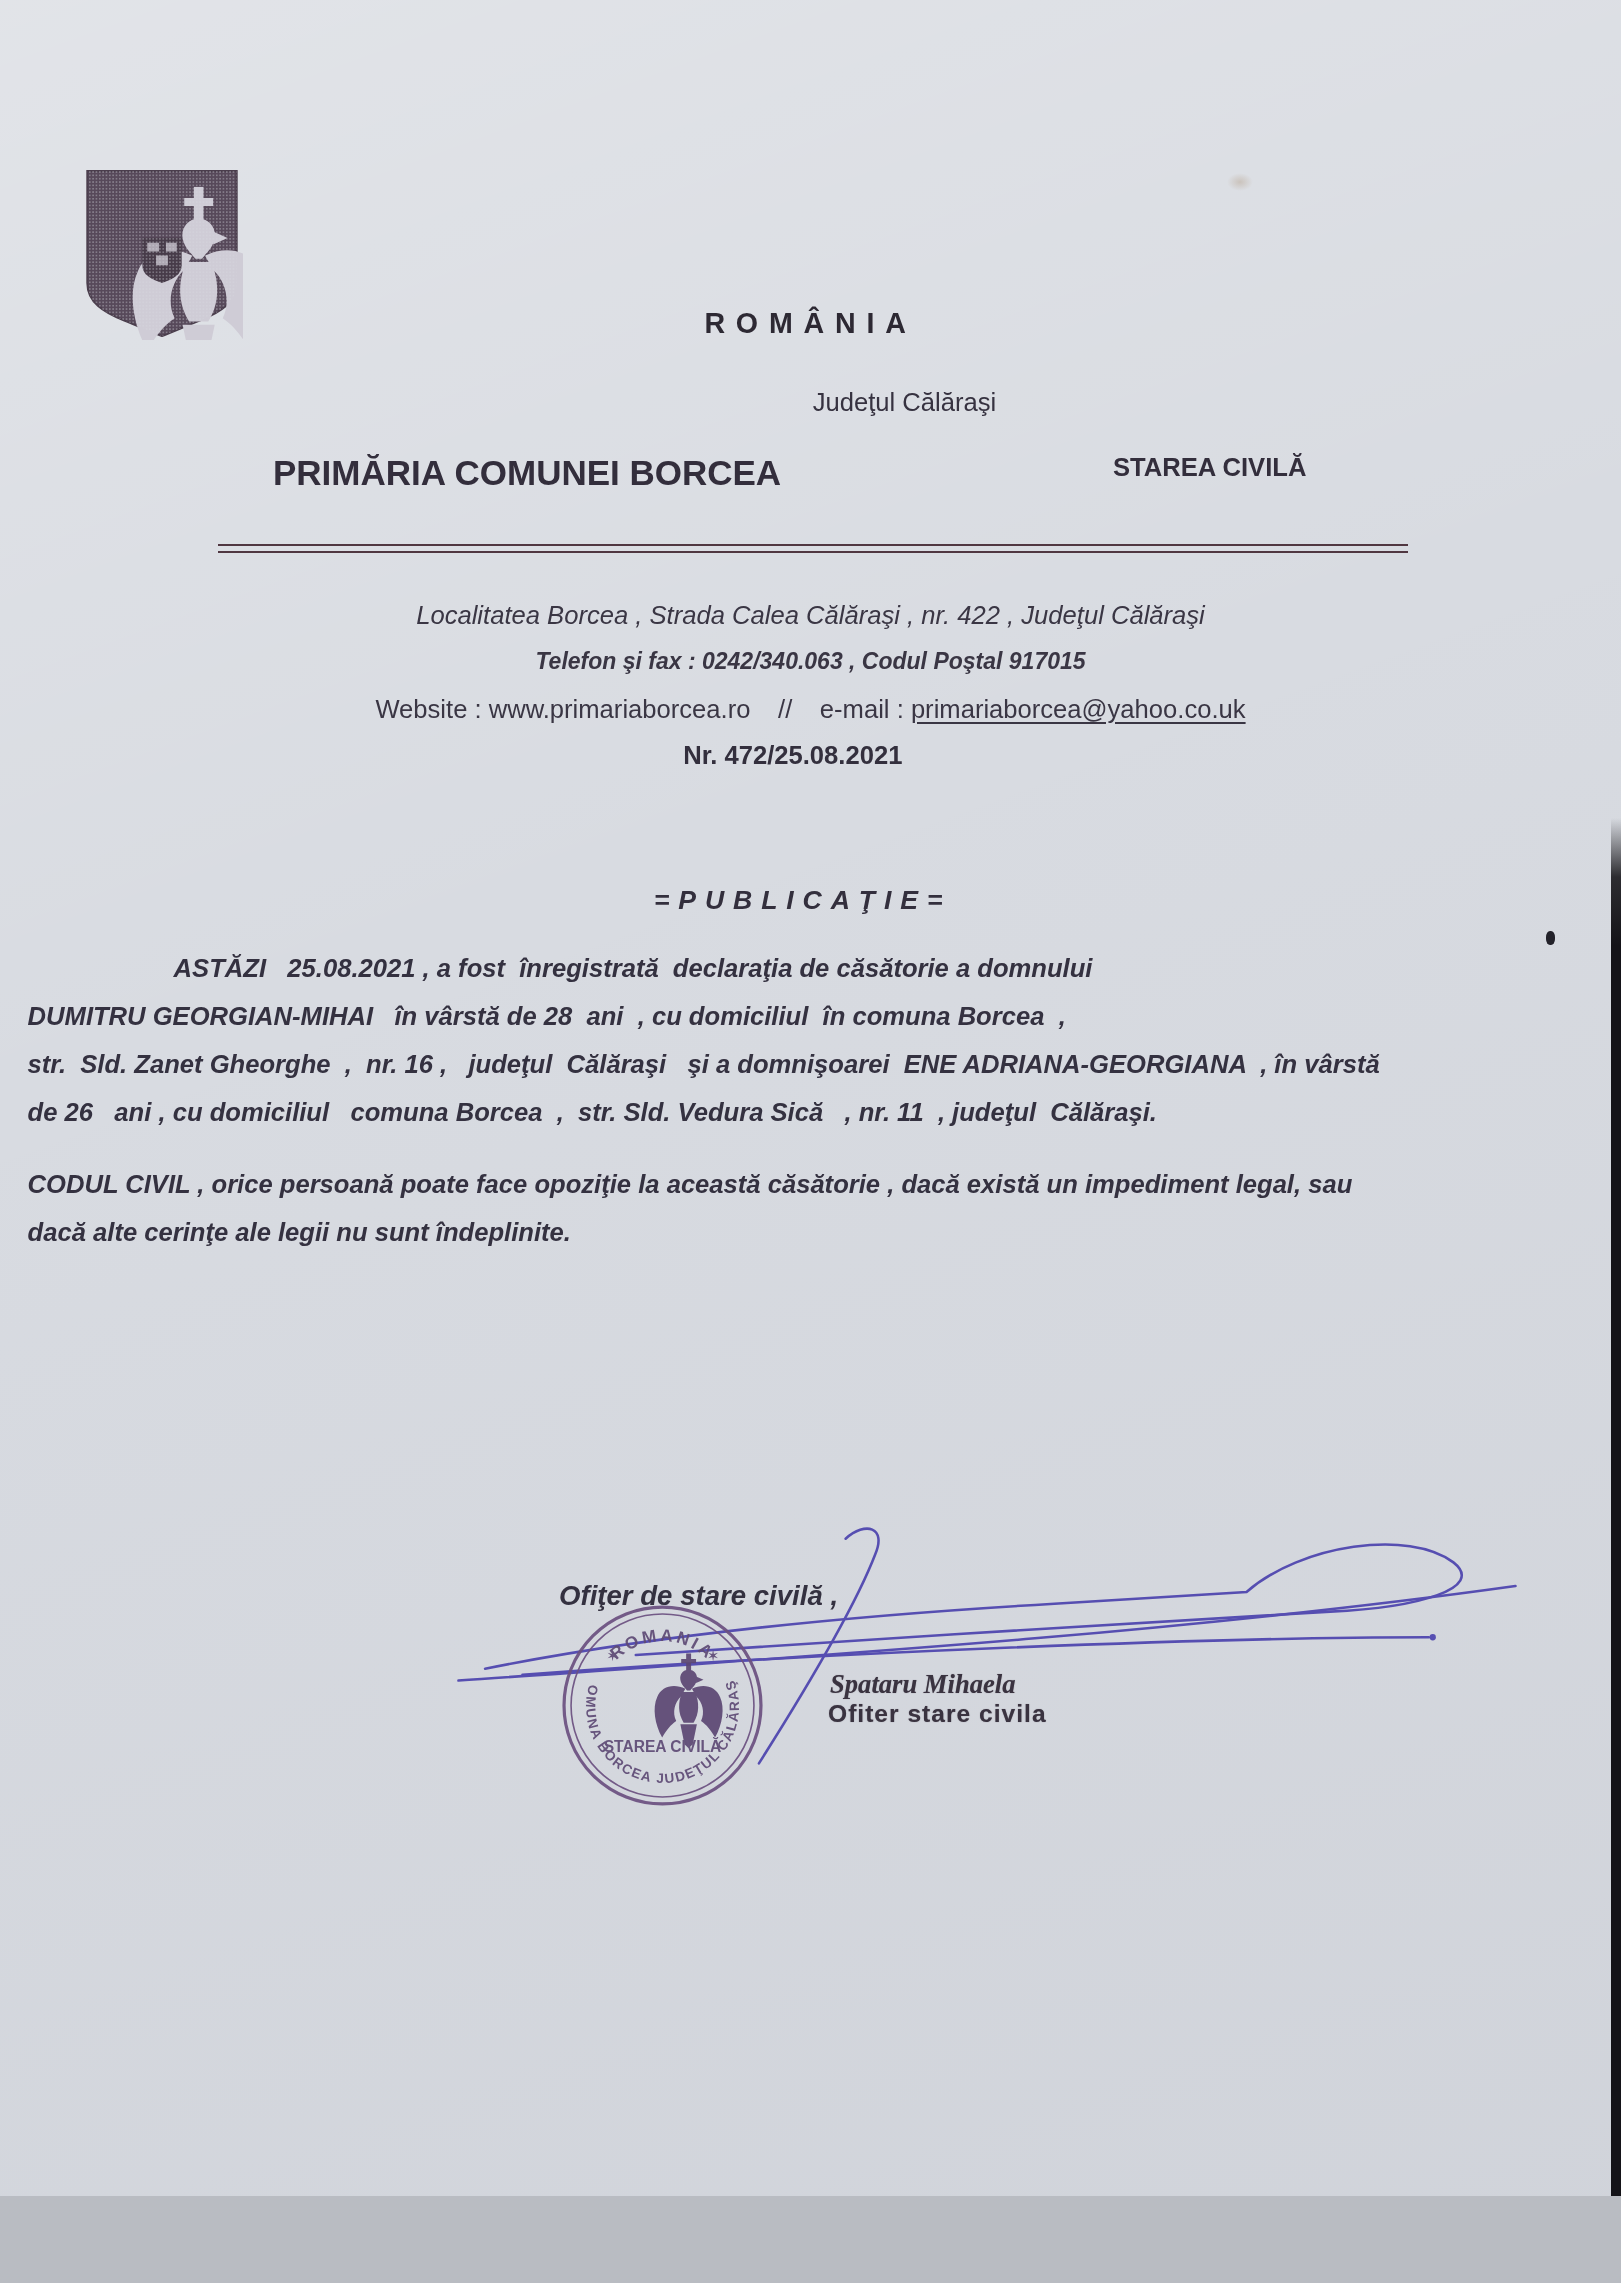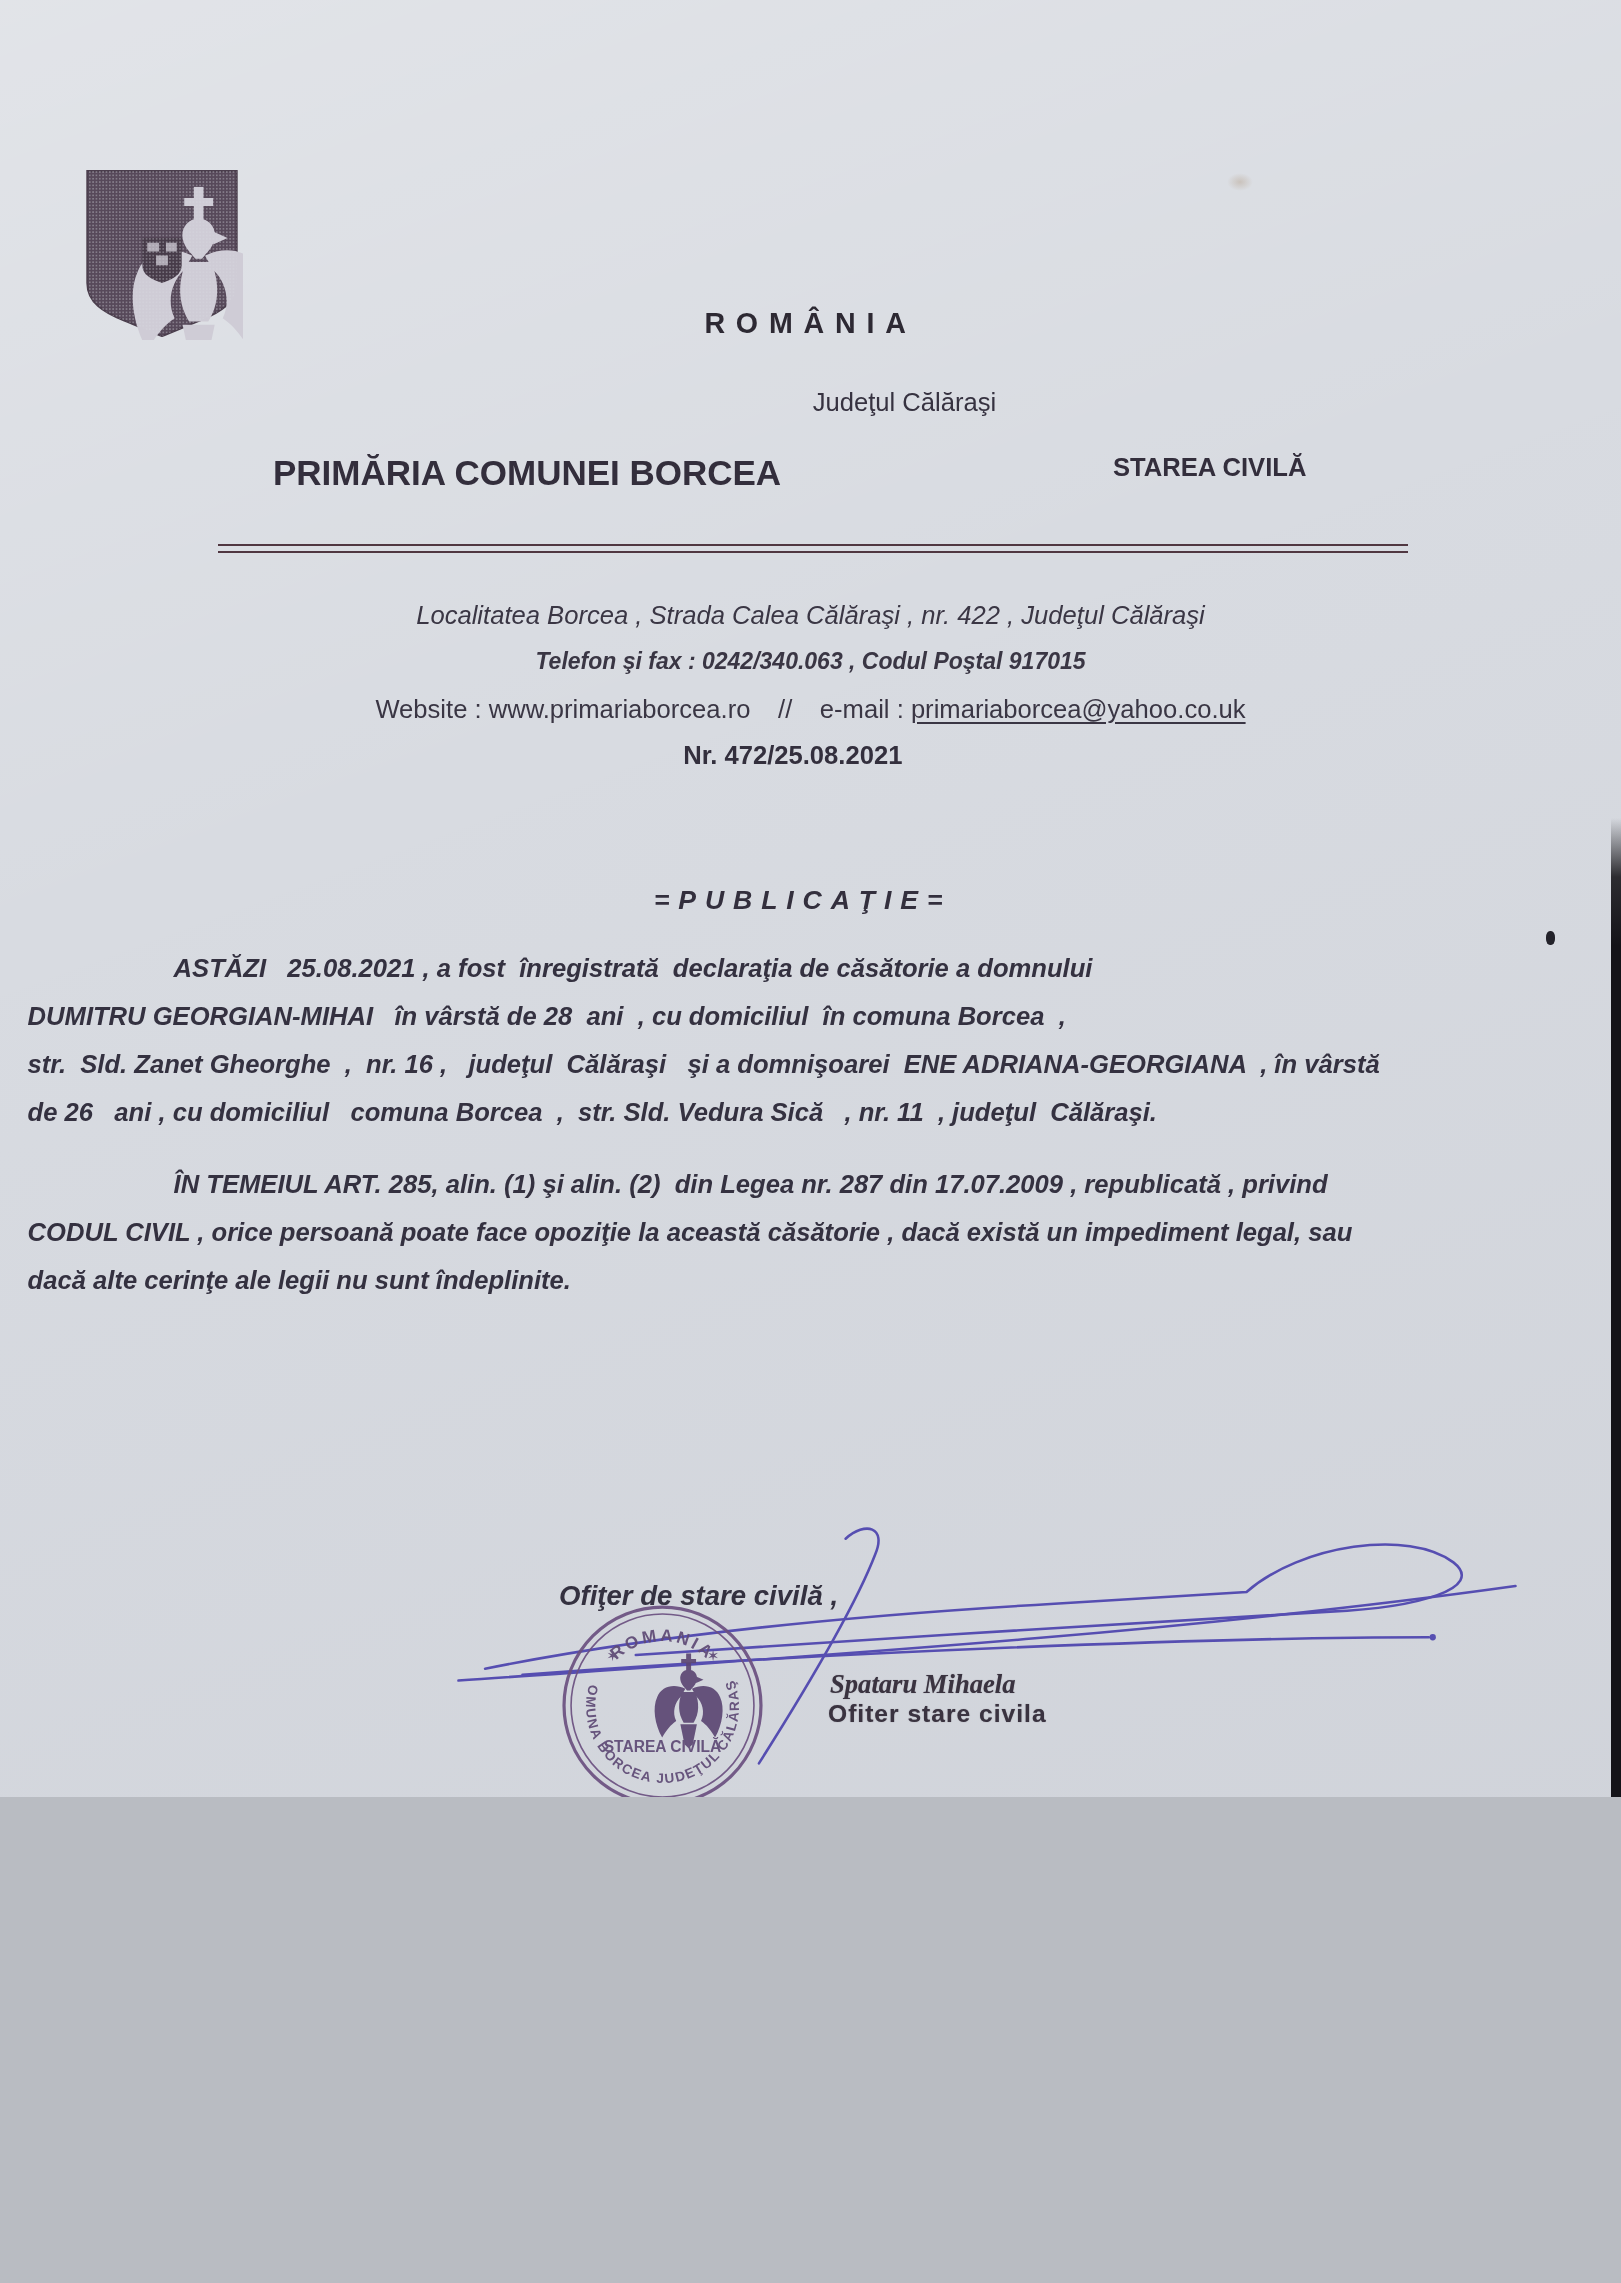--- a/index.html
+++ b/index.html
@@ -1,18 +1,18 @@
 <!DOCTYPE html>
 <html><head>
 <meta charset="utf-8">
 <style>
   html,body{margin:0;padding:0;background:#b9bcc2;}
   .page{
     position:relative;
-    width:1621px;height:1797px;
+    width:1621px;height:2196px;
     background:#d8dbe1;
     background-image:linear-gradient(160deg, rgba(255,255,255,.25) 0%, rgba(255,255,255,0) 40%, rgba(120,125,140,.08) 100%);
     font-family:"Liberation Sans", sans-serif;
     color:#343140;
     overflow:hidden;
   }
   .abs{position:absolute;}
   .center{left:0;width:1621px;text-align:center;}
 
   
@@ -107,21 +107,20 @@
 
   <div class="abs center pub-title">=PUBLICAŢIE=</div>
 
   <div class="para p1">
     <div class="line indent">ASTĂZI   25.08.2021 , a fost  înregistrată  declaraţia de căsătorie a domnului</div>
     <div class="line">DUMITRU GEORGIAN-MIHAI   în vârstă de 28  ani  , cu domiciliul  în comuna Borcea  ,</div>
     <div class="line">str.  Sld. Zanet Gheorghe  ,  nr. 16 ,   judeţul  Călăraşi   şi a domnişoarei  ENE ADRIANA-GEORGIANA  , în vârstă</div>
     <div class="line">de 26   ani , cu domiciliul   comuna Borcea  ,  str. Sld. Vedura Sică   , nr. 11  , judeţul  Călăraşi.</div>
   </div>
   <div class="para p2">
-    <div class="line indent">ÎN TEMEIUL ART. 285, alin. (1) şi alin. (2)  din Legea nr. 287 din 17.07.2009 , republicată , privind</div>
     <div class="line">CODUL CIVIL , orice persoană poate face opoziţie la această căsătorie , dacă există un impediment legal, sau</div>
     <div class="line">dacă alte cerinţe ale legii nu sunt îndeplinite.</div>
   </div>
 
   <div class="abs signoff">Ofiţer de stare civilă ,</div>
 
   <svg class="abs signature-svg" width="1123" height="296" viewBox="0 0 1140 300">
     <g fill="none" stroke="#4c43ae" stroke-width="2.6" stroke-linecap="round" opacity=".92">
       <path d="M428 34 C448 16 470 22 458 50 C438 102 392 180 340 262"></path>
       <path d="M62 166 C230 132 430 112 640 100 C740 94 800 90 835 88 C890 40 1000 24 1045 58 C1078 84 1010 104 920 108 C740 118 420 138 215 152"></path>

